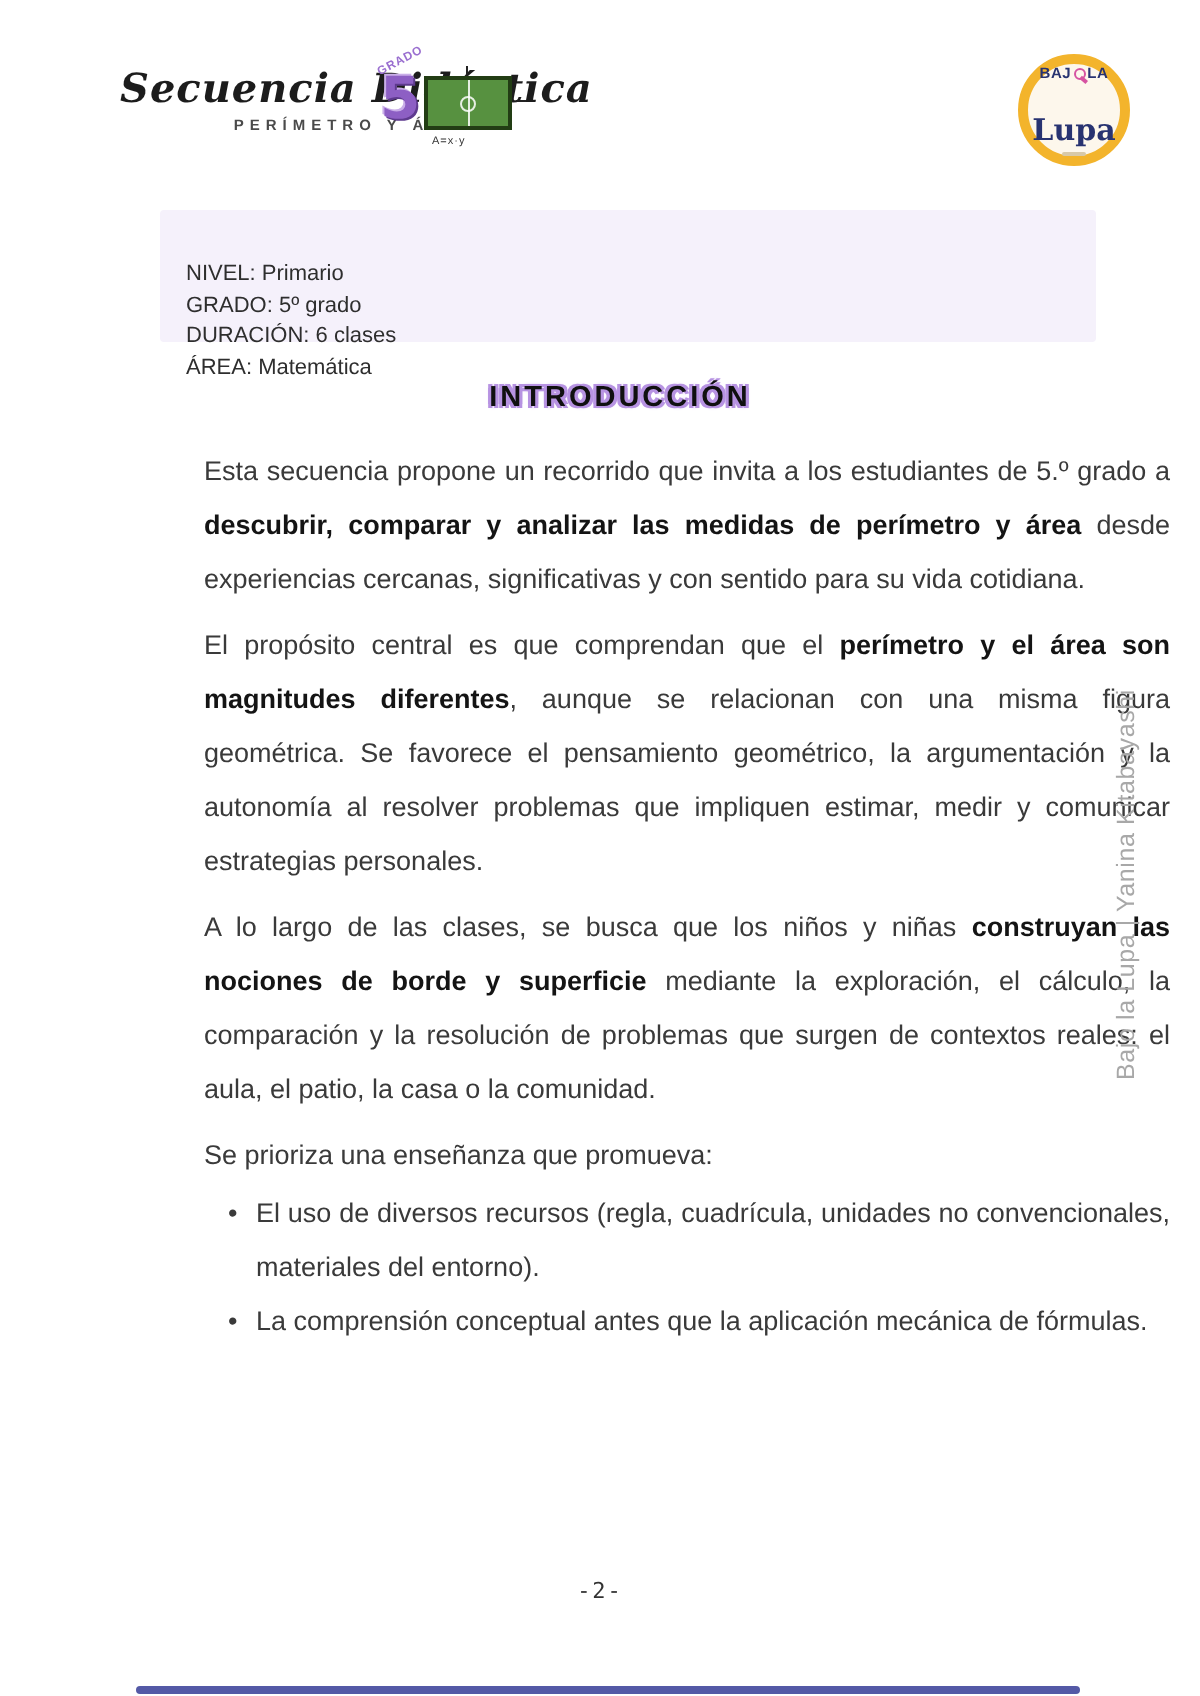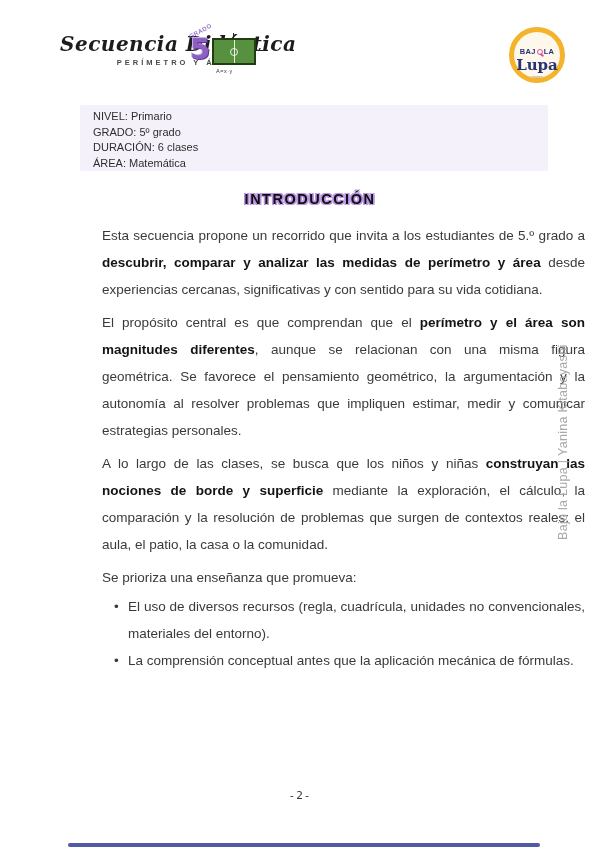--- a/index.html
+++ b/index.html
@@ -40,38 +40,38 @@
     border:1px solid rgba(255,255,255,0.85); border-radius:50%;
   }
   .field-tick-top { position:absolute; left:47px; top:9px; width:1px; height:5px; background:#222; }
   .field-tick-right { position:absolute; left:72px; top:26px; width:5px; height:1px; background:#222; }
   .field-caption { position:absolute; left:30px; top:44px; font-size:5.5px; color:#333; letter-spacing:0.5px; }
 
   
   .badge {
     position:absolute; left:509px; top:27px; width:56px; height:56px; border-radius:50%;
     background:#fdf7ec; border:5px solid #f3b42c;
-    display:flex; flex-direction:column; align-items:center; justify-content:flex-end;
+    display:flex; flex-direction:column; align-items:center; justify-content:flex-start;
   }
   .badge-top {
     display:flex; align-items:center; gap:1px;
     font-size:7.5px; font-weight:bold; color:#283371; letter-spacing:0.3px;
   }
   .magnifier { position:relative; width:6px; height:6px; border:1.5px solid #d653a2; border-radius:50%; display:inline-block; }
   .magnifier-handle { position:absolute; right:-2px; bottom:-2px; width:4px; height:1.5px; background:#d653a2; transform:rotate(40deg); }
   .badge-main {
     font-family:"DejaVu Serif", serif; font-weight:bold; font-size:15px;
-    color:#283371; line-height:1; margin-top:2px;
+    color:#283371; line-height:1; margin-top:17px;
   }
   .badge-sub { width:12px; height:2px; background:#d8c9a8; border-radius:1px; margin-top:3px; }
 
   
   .info-box {
     position:absolute; left:80px; top:105px; width:468px; height:66px;
-    background:#f5f1fb; border-radius:2px; padding:4px 14px 0 13px;
+    background:#f5f1fb; border-radius:2px; padding:25px 14px 0 13px;
   }
   .info-line { font-size:11px; line-height:15.5px; color:#2e2e2e; }
 
   
   .intro-heading {
     position:absolute; left:0; right:0; top:191px; text-align:center;
     font-size:14.5px; font-weight:bold; letter-spacing:1.5px; color:#101010;
     text-shadow:
       -1.5px -1px 0 #b793e2, 1.5px -1px 0 #b793e2,
       -1.5px  1px 0 #b793e2, 1.5px  1px 0 #b793e2,

